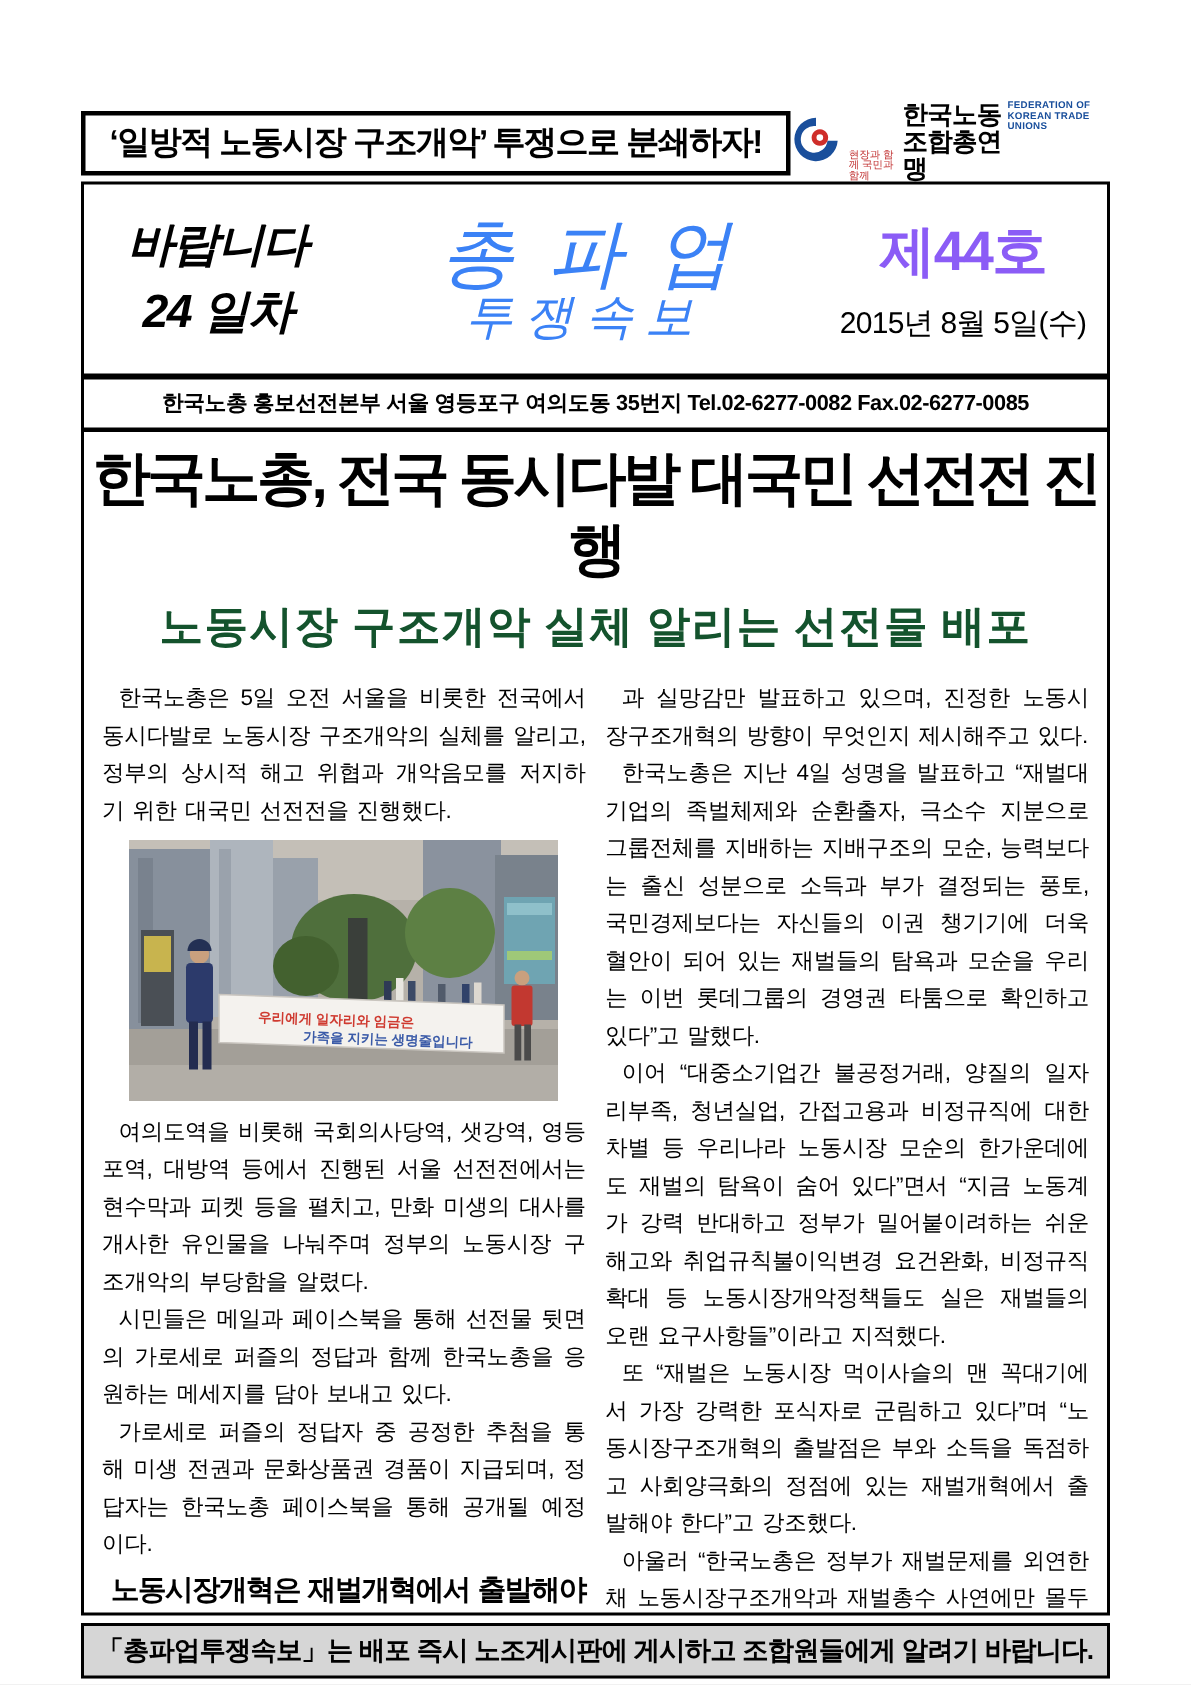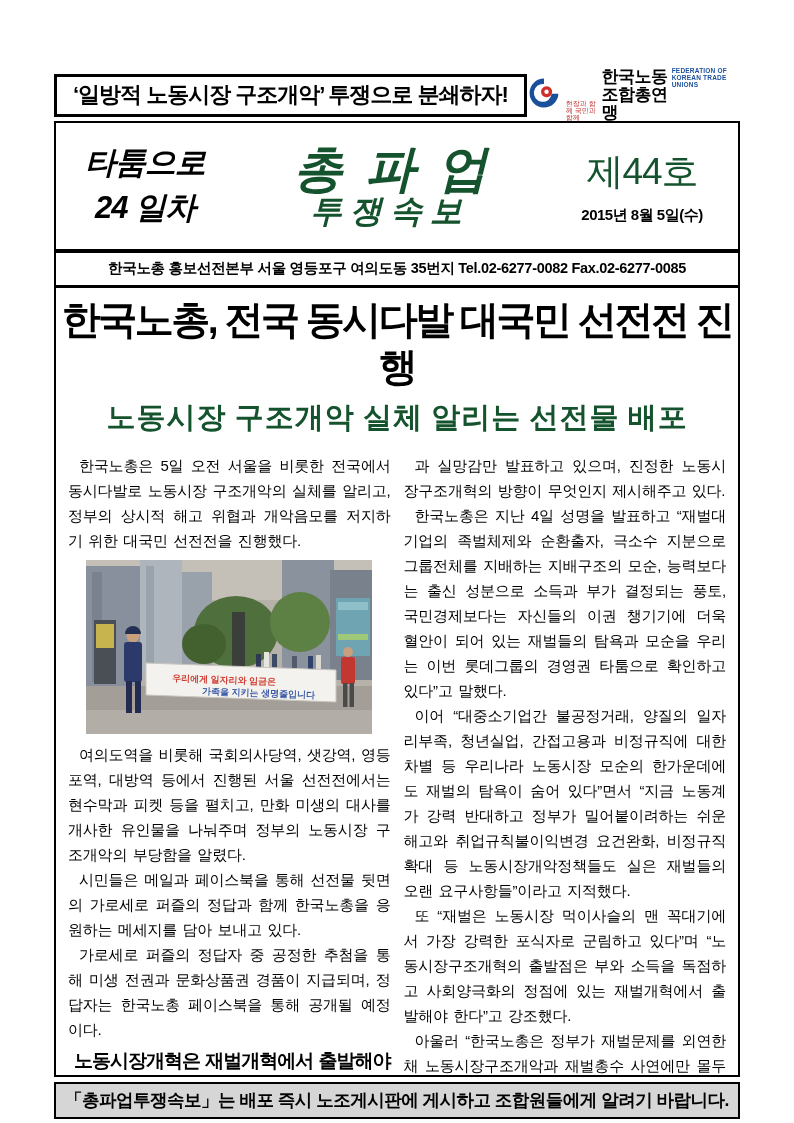--- a/index.html
+++ b/index.html
@@ -18,26 +18,26 @@
   .logo { margin-left:auto; display:flex; align-items:center; gap:5px; padding-right:2px; }
   .logo-txt { display:flex; flex-direction:row; line-height:1.05; }
   .logo-tagline { color:#c03030; font-size:7px; letter-spacing:0; align-self:flex-end; }
   .logo-name { font-size:17px; font-weight:bold; letter-spacing:-0.5px; }
   .logo-name-en { color:#1a4f9c; font-size:6.5px; font-weight:bold; letter-spacing:0.2px; }
   
   .frame { border:2px solid #000; }
   .masthead { display:flex; align-items:center; height:130px; padding:4px 10px; border-bottom:4px solid #000; }
   .mh-left { width:158px; text-align:center; font-weight:bold; font-style:italic;
              font-size:31px; line-height:1.45; letter-spacing:-1px; }
-  .mh-title { flex:1; text-align:center; color:#14532d; font-weight:bold; font-style:italic; line-height:1.02; }
+  .mh-title { flex:1; text-align:center; color:#3b82f6; font-weight:normal; font-style:italic; line-height:1.02; }
   .mh-title .l1 { font-size:50px; letter-spacing:22px; text-indent:22px; }
   .mh-title .l2 { font-size:32px; letter-spacing:8px; }
   .mh-right { width:172px; text-align:center; }
-  .issue-no { color:#14532d; font-size:37px; font-weight:normal; letter-spacing:-1px; }
-  .issue-date { font-size:15px; font-weight:bold; margin-top:9px; letter-spacing:-0.5px; }
+  .issue-no { color:#8b5cf6; font-size:37px; font-weight:bold; letter-spacing:-1px; }
+  .issue-date { font-size:20px; font-weight:normal; margin-top:9px; letter-spacing:-0.5px; }
   .contact-row { border-bottom:3px solid #000; text-align:center; font-weight:bold;
                  font-size:14.5px; padding:6px 0 7px; letter-spacing:-0.3px; }
   .headline { text-align:center; font-size:39px; font-weight:bold; letter-spacing:-2.5px;
               padding:9px 0 0; line-height:1.2; }
   .subheadline { text-align:center; font-family:"Liberation Serif","DejaVu Serif",serif;
                  font-weight:bold; font-size:29px; color:#14532d; padding:7px 0 9px; letter-spacing:1px; }
   
   .article { display:flex; gap:13px; padding:6px 12px 16px; height:628px; overflow:hidden;
              font-size:15px; line-height:25px; text-align:justify; }
   .col { flex:1; min-width:0; }
@@ -73,21 +73,21 @@
         <span class="logo-name">한국노동조합총연맹</span>
         <span class="logo-name-en">FEDERATION OF KOREAN TRADE UNIONS</span>
       </span>
     </div>
   </div>
 
   <div class="frame">
 
     <div class="masthead">
       <div class="mh-left">
-        <div>타툼으로</div>
+        <div>바랍니다</div>
         <div>24 일차</div>
       </div>
       <div class="mh-title">
         <div class="l1">총파업</div>
         <div class="l2">투쟁속보</div>
       </div>
       <div class="mh-right">
         <div class="issue-no">제44호</div>
         <div class="issue-date">2015년 8월 5일(수)</div>
       </div>

